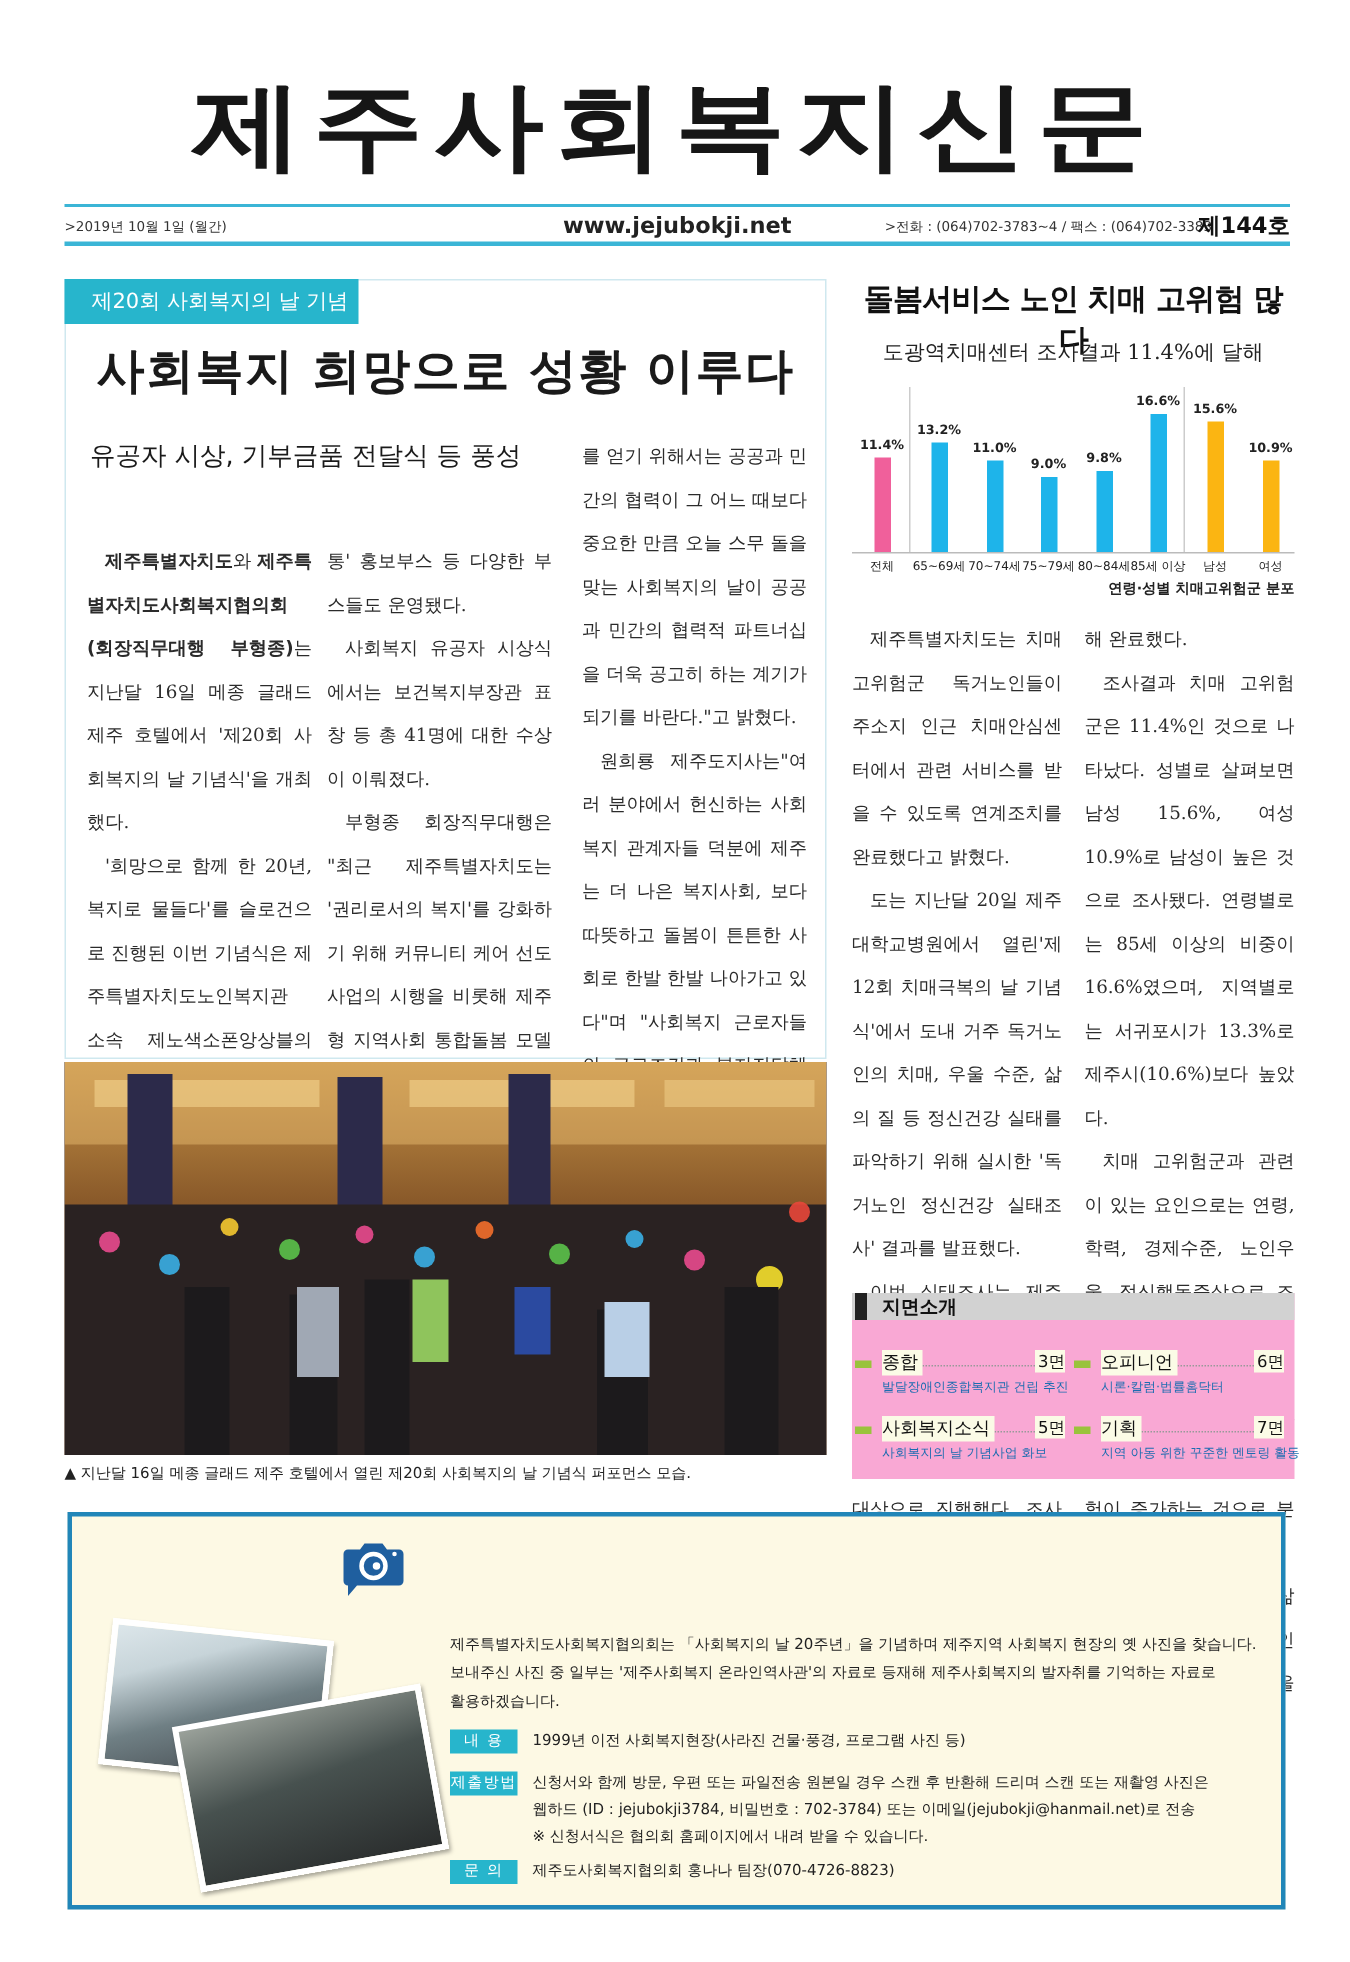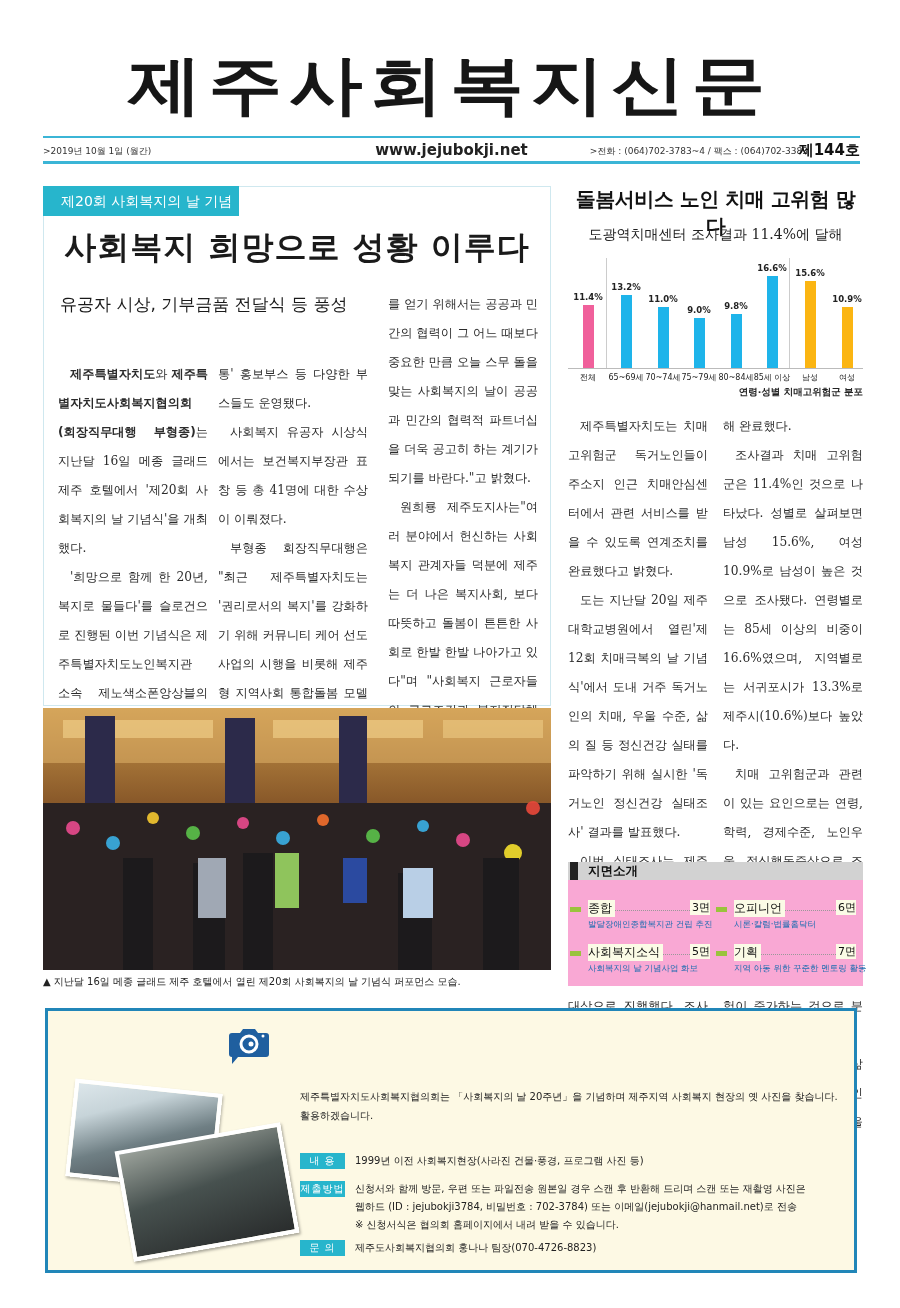--- a/index.html
+++ b/index.html
@@ -261,20 +261,21 @@
   <div class="ph1"></div>
   <div class="ph2"></div>
   <svg class="cam" viewBox="0 0 42 38">
     <path d="M4 6 h8 l3 -4 h12 l3 4 h8 a3 3 0 0 1 3 3 v18 a3 3 0 0 1 -3 3 h-28 l-6 7 v-7 a3 3 0 0 1 -3 -3 v-18 a3 3 0 0 1 3 -3z" fill="#1f5f9f"></path>
     <circle cx="21" cy="17" r="8" fill="none" stroke="#fff" stroke-width="3"></circle>
     <circle cx="23" cy="17" r="2.5" fill="#fff"></circle>
     <circle cx="35" cy="9" r="1.5" fill="#fff"></circle>
   </svg>
   <div class="body">
     <div>제주특별자치도사회복지협의회는 「사회복지의 날 20주년」을 기념하며 제주지역 사회복지 현장의 옛 사진을 찾습니다.</div>
+    <div>보내주신 사진 중 일부는 '제주사회복지 온라인역사관'의 자료로 등재해 제주사회복지의 발자취를 기억하는 자료로</div>
     <div>활용하겠습니다.</div>
   </div>
   <div class="row" style="top:142px;">
     <div class="tag">내  용</div>
     <div class="rtxt">
       <div>1999년 이전 사회복지현장(사라진 건물·풍경, 프로그램 사진 등)</div>
     </div>
   </div>
   <div class="row" style="top:170px;">
     <div class="tag">제출방법</div>

